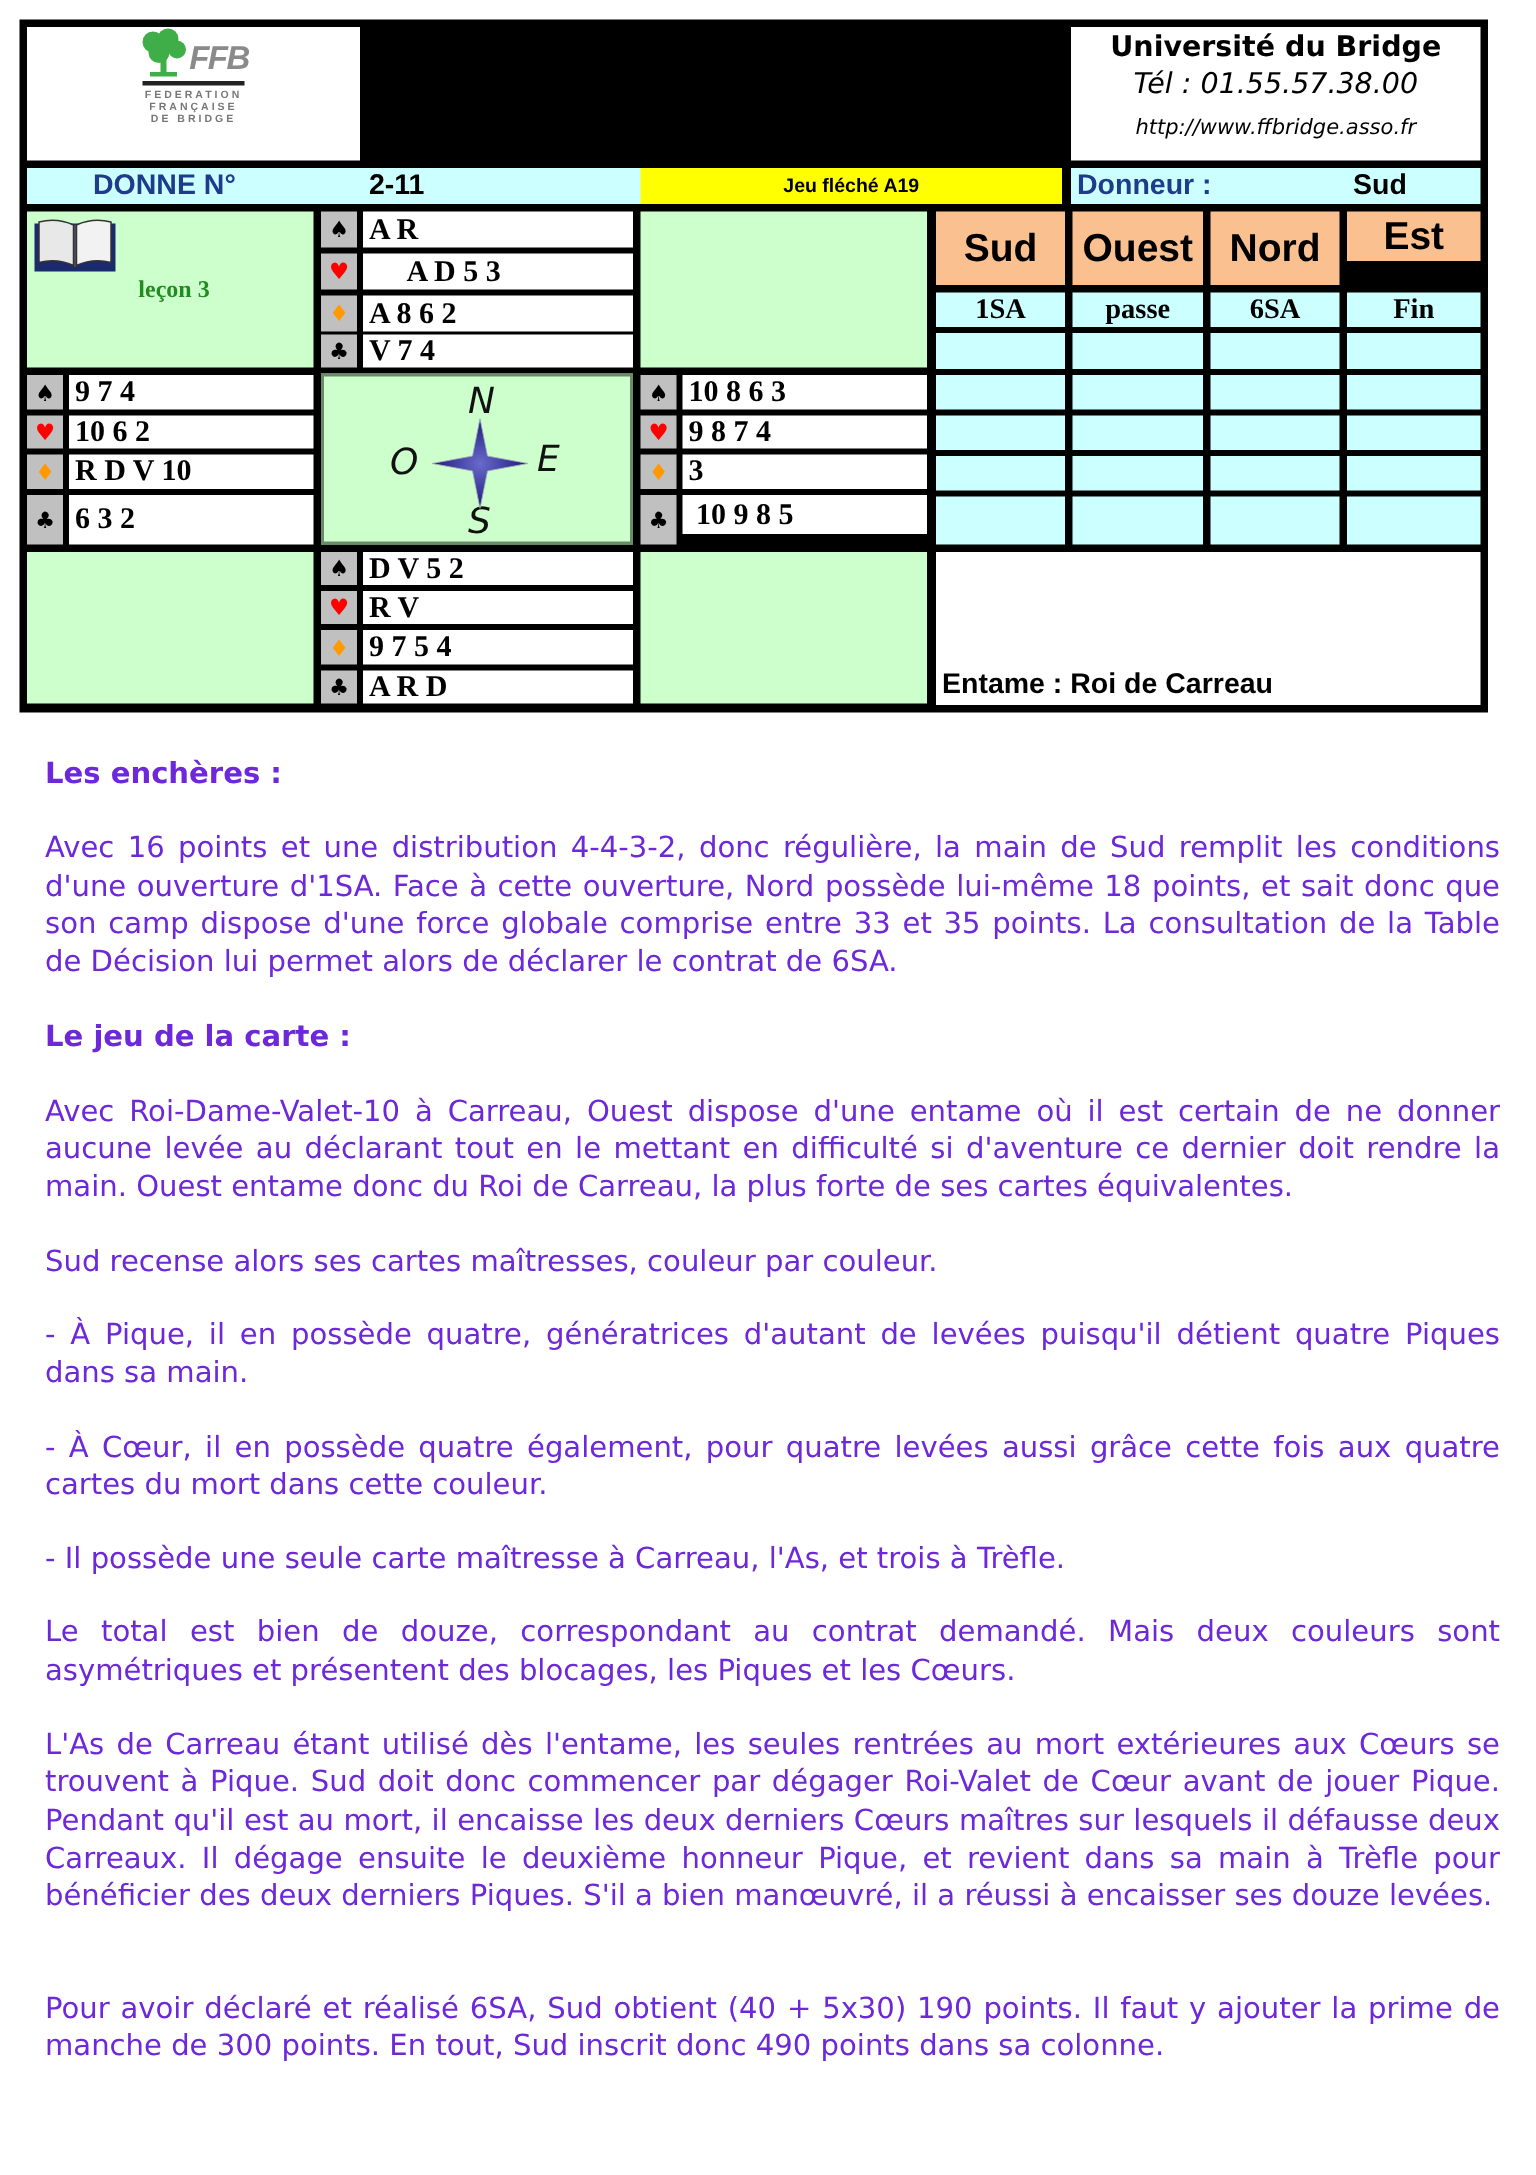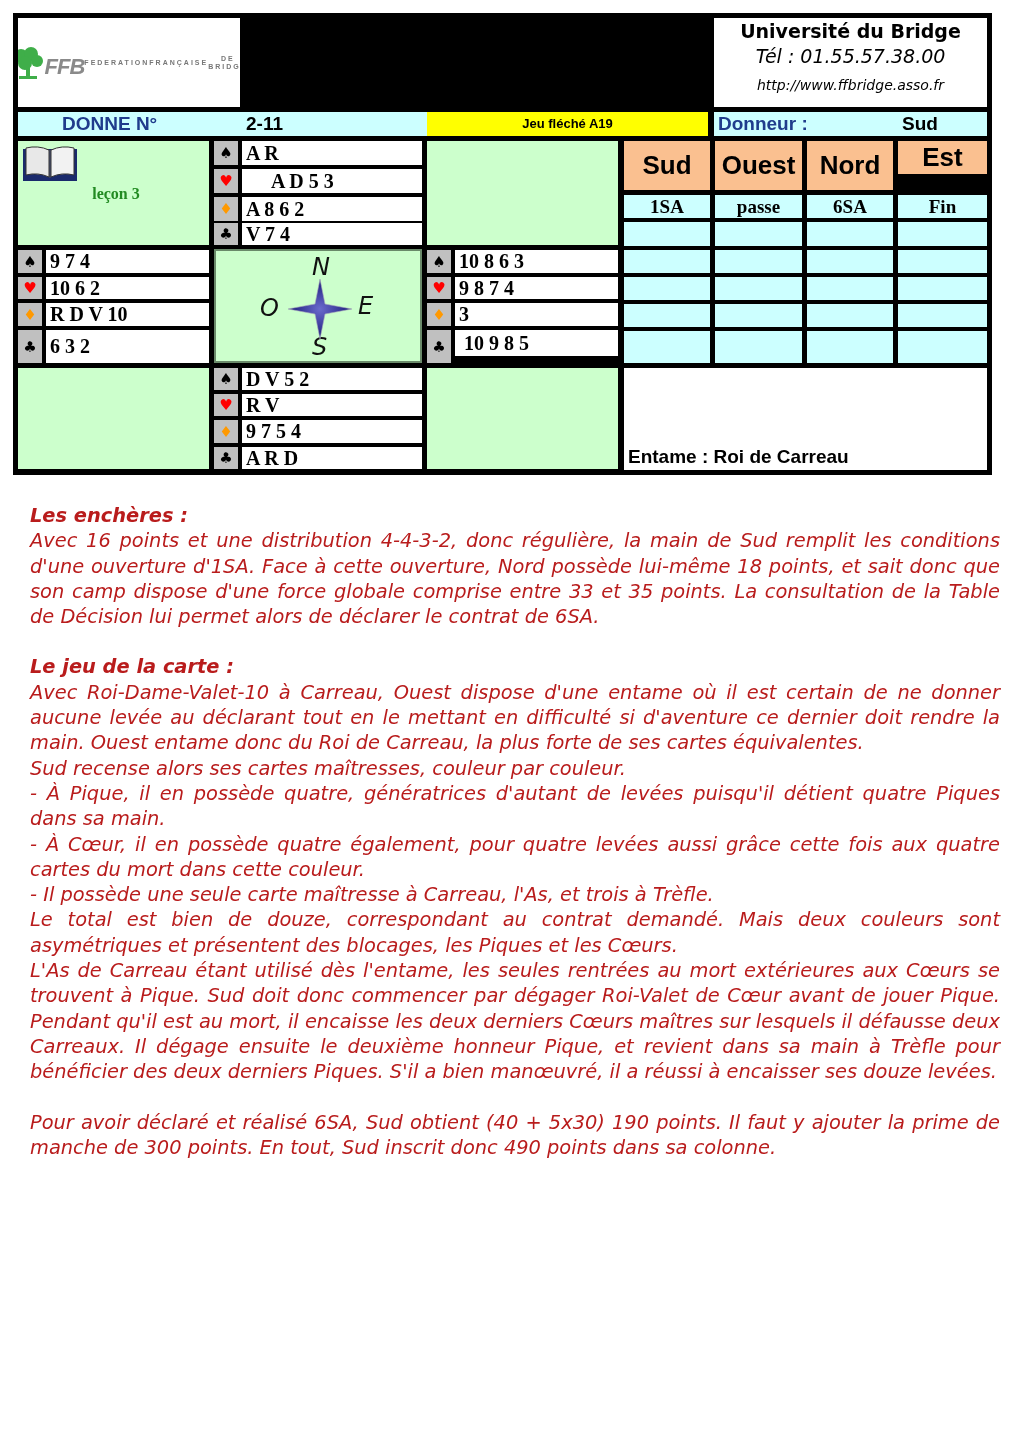--- a/index.html
+++ b/index.html
@@ -10,21 +10,21 @@
     .sheet { position: absolute; left: 13px; top: 13px; width: 979px; height: 462px; background: #000; }
     .cell { position: absolute; overflow: hidden; }
 
     .white { background: #ffffff; }
     .green { background: #ccffcc; }
     .cyan { background: #ccffff; }
     .yellow { background: #ffff00; }
     .peach { background: #fac090; }
     .grey { background: #c0c0c0; }
 
-    .logo-box { display: flex; align-items: center; justify-content: center; flex-direction: row; }
+    .logo-box { display: flex; align-items: center; flex-direction: column; }
     .logo-text-ffb { font-family: "Liberation Sans", sans-serif; font-weight: bold; font-style: italic; color: #8a8a8a; font-size: 22px; letter-spacing: -1px; }
     .logo-rule { width: 68px; height: 3px; background: #222; margin: 2px 0 3px; }
     .logo-sub { font-family: "Liberation Sans", sans-serif; font-size: 7px; color: #777; letter-spacing: 2px; line-height: 8px; text-align: center; font-weight: bold; }
 
     .hdr-title { font-family: "DejaVu Sans", sans-serif; font-weight: bold; font-size: 19px; text-align: center; line-height: 26px; }
     .hdr-italic { font-family: "DejaVu Sans", sans-serif; font-style: italic; font-size: 20px; text-align: center; line-height: 31px; color: #111; }
     .univ-title { font-family: "DejaVu Sans", sans-serif; font-weight: bold; font-size: 19px; text-align: center; line-height: 26px; }
     .univ-tel { font-family: "DejaVu Sans", sans-serif; font-style: italic; font-size: 19px; text-align: center; line-height: 30px; }
     .univ-url { font-family: "DejaVu Sans", sans-serif; font-style: italic; font-size: 14px; text-align: center; line-height: 32px; }
 
@@ -41,25 +41,25 @@
     .lecon { position: absolute; left: 0; width: 196px; top: 44px; text-align: center; font-family: "Liberation Serif", serif; font-weight: bold; font-size: 16px; color: #228b22; }
 
     .bid-head { font-family: "Liberation Sans", sans-serif; font-weight: bold; font-size: 26px; display: flex; align-items: center; justify-content: center; }
     .bid-val { font-family: "Liberation Serif", serif; font-weight: bold; font-size: 19px; display: flex; align-items: center; justify-content: center; }
 
     .entame { font-family: "Liberation Sans", sans-serif; font-weight: bold; font-size: 19px; position: absolute; left: 4px; bottom: 2px; }
 
     .compass-letter { position: absolute; font-family: "DejaVu Sans", sans-serif; font-style: italic; font-size: 24px; color: #111; }
 
     
-    .article { position: absolute; left: 30px; top: 503px; width: 970px; font-family: "DejaVu Sans", sans-serif; font-size: 19.4px; line-height: 25.3px; color: #b91c1c; font-style: italic; }
+    .article { position: absolute; left: 30px; top: 503px; width: 970px; font-family: "DejaVu Sans", sans-serif; font-size: 19.4px; line-height: 25.3px; color: #6d28d9; }
     .article h2 { font-size: 19.4px; font-weight: bold; line-height: 25.3px; }
     .article p { text-align: justify; }
     .article .gap { height: 25px; }
-    .article .last { text-align-last: left; }
+    .article .last { text-align-last: left; margin-top: 24px; }
   </style>
 </head>
 <body>
 
 <div class="sheet">
 
   <div class="cell white logo-box" style="left:5px;top:5px;width:222px;height:89px;">
     <div style="display:flex;align-items:flex-end;">
       <svg width="34" height="34" viewBox="0 0 34 34">
         <circle cx="10" cy="10" r="7" fill="#3fae49"></circle>

